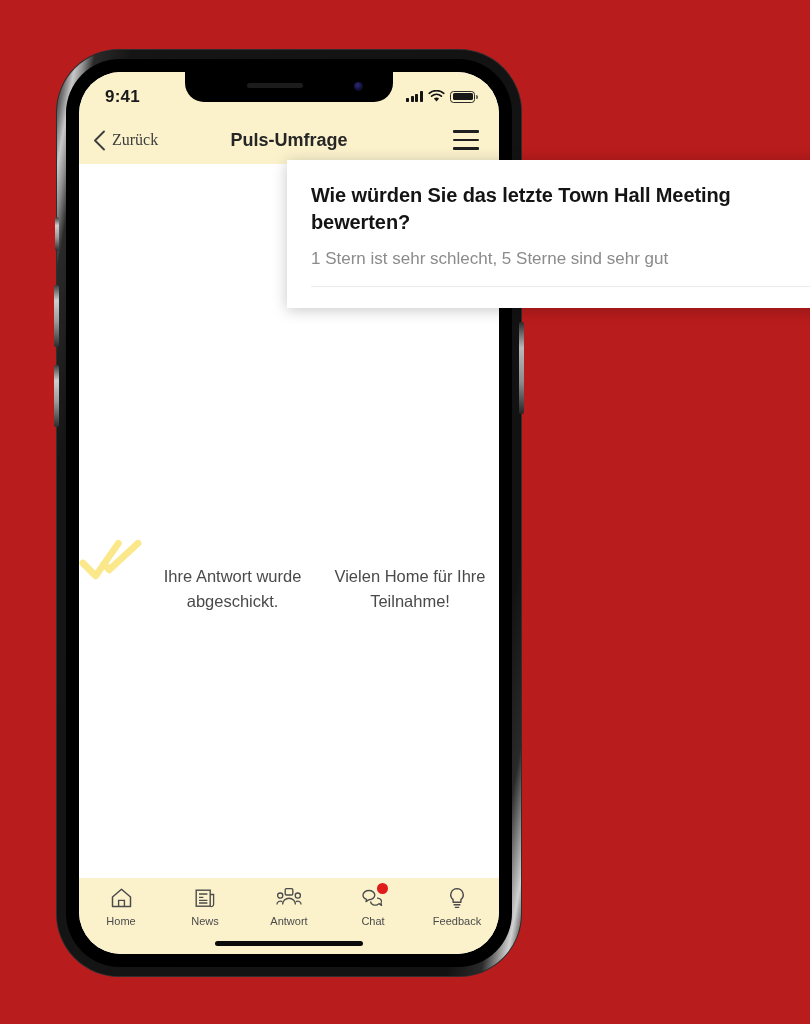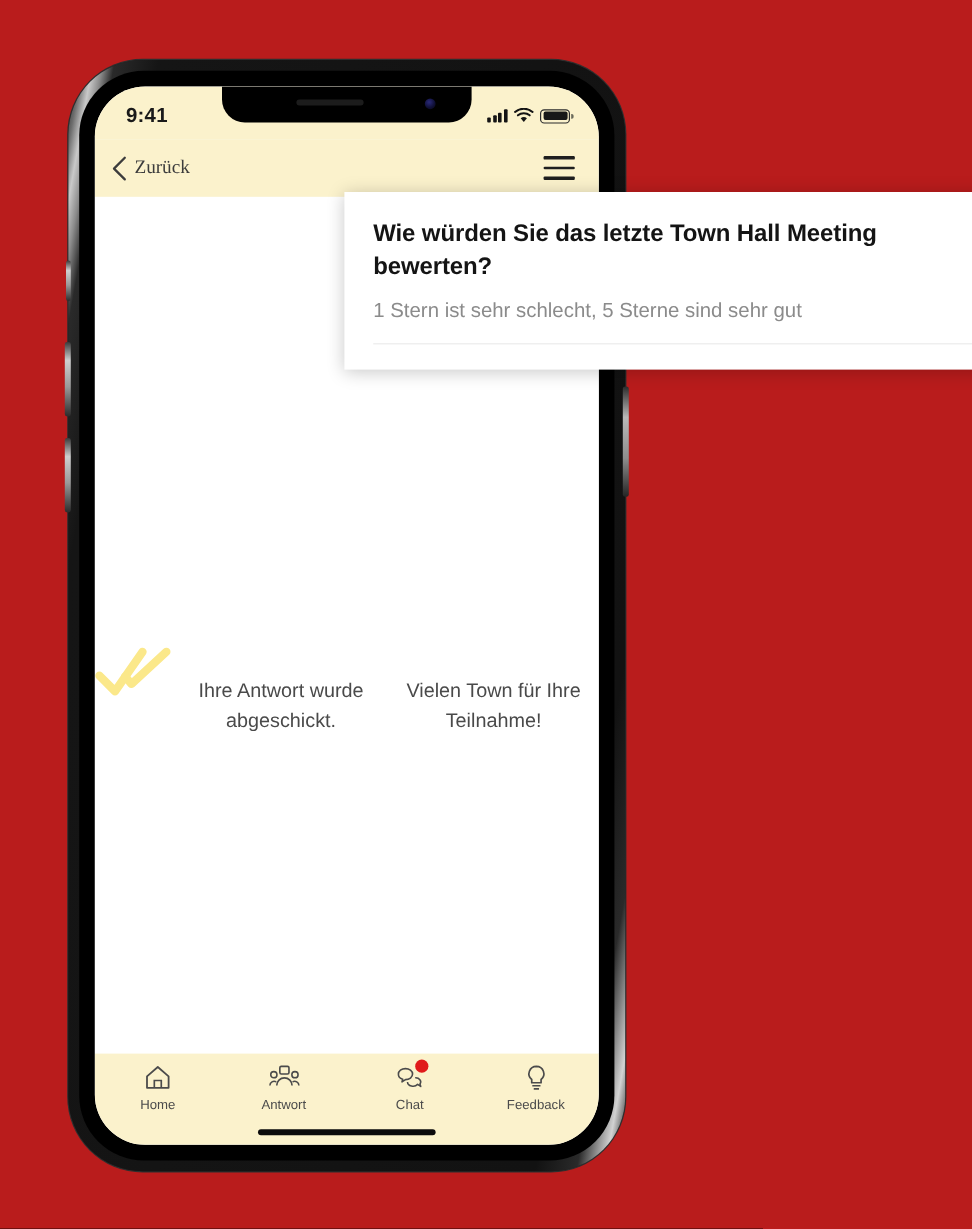--- a/index.html
+++ b/index.html
@@ -353,50 +353,64 @@
         </div>
       </div>
 
       <div id="navbar">
         <div id="back-btn">
           <svg id="back-chevron" width="13" height="21" viewBox="0 0 13 21">
             <path d="M11 1.5 L2 10.5 L11 19.5" stroke="#3c3c3c" stroke-width="1.9" fill="none" stroke-linecap="round" stroke-linejoin="round"></path>
           </svg>
           <span id="back-label">Zurück</span>
         </div>
+        <div id="nav-title">Puls-Umfrage</div>
         <div id="menu-btn">
           <span></span>
             <span></span>
             <span></span>
         </div>
       </div>
 
       <div id="content">
         <div id="confirm-block">
           <svg id="double-check" viewBox="0 0 86 56">
             <path d="M5 32 L22 49 L52 6" stroke="#FBE88A" stroke-width="9" fill="none" stroke-linecap="round" stroke-linejoin="round"></path>
             <path d="M33 33 L40 41 L78 6" stroke="#FBE88A" stroke-width="9" fill="none" stroke-linecap="round" stroke-linejoin="round"></path>
           </svg>
           <div id="confirm-line1">Ihre Antwort wurde abgeschickt.</div>
-          <div id="confirm-line2">Vielen Town für Ihre Teilnahme!</div>
+          <div id="confirm-line2">Vielen Home für Ihre Teilnahme!</div>
         </div>
       </div>
 
       <div id="tabbar">
 
         <div class="tab">
           <div class="tab-icon">
             <svg width="23" height="22" viewBox="0 0 23 22">
               <path d="M2.5 10 L11.5 2.2 L20.5 10 L20.5 19.5 L2.5 19.5 Z" stroke="#4b4b4b" stroke-width="1.5" fill="none" stroke-linejoin="round"></path>
               <path d="M8.6 19.5 L8.6 13.4 L14.4 13.4 L14.4 19.5" stroke="#4b4b4b" stroke-width="1.4" fill="none"></path>
             </svg>
           </div>
           <div class="tab-label">Home</div>
         </div>
 
+        <div class="tab">
+          <div class="tab-icon">
+            <svg width="22" height="22" viewBox="0 0 22 22">
+              <rect x="2.2" y="3.2" width="14" height="16" stroke="#4b4b4b" stroke-width="1.4" fill="none"></rect>
+              <path d="M16.2 7.5 L19.6 7.5 L19.6 17.3 a2.2 2.2 0 0 1 -3.4 1.9" stroke="#4b4b4b" stroke-width="1.3" fill="none"></path>
+              <line x1="5" y1="7" x2="13.4" y2="7" stroke="#4b4b4b" stroke-width="1.3"></line>
+              <line x1="5" y1="10.4" x2="9.4" y2="10.4" stroke="#4b4b4b" stroke-width="1.3"></line>
+              <line x1="5" y1="13.3" x2="13.4" y2="13.3" stroke="#4b4b4b" stroke-width="1.3"></line>
+              <line x1="5" y1="16" x2="13.4" y2="16" stroke="#4b4b4b" stroke-width="1.3"></line>
+            </svg>
+          </div>
+          <div class="tab-label">News</div>
+        </div>
 
         <div class="tab">
           <div class="tab-icon">
             <svg width="26" height="22" viewBox="0 0 26 22">
               <rect x="9.2" y="1.6" width="7.6" height="6.4" rx="1.2" stroke="#4b4b4b" stroke-width="1.35" fill="none"></rect>
               <path d="M6.6 17.6 a6.4 6.4 0 0 1 12.8 0" stroke="#4b4b4b" stroke-width="1.35" fill="none"></path>
               <circle cx="4.2" cy="8.6" r="2.6" stroke="#4b4b4b" stroke-width="1.3" fill="none"></circle>
               <path d="M0.9 17.6 a3.5 3.5 0 0 1 5.3 -3.0" stroke="#4b4b4b" stroke-width="1.3" fill="none"></path>
               <circle cx="21.8" cy="8.6" r="2.6" stroke="#4b4b4b" stroke-width="1.3" fill="none"></circle>
               <path d="M25.1 17.6 a3.5 3.5 0 0 0 -5.3 -3.0" stroke="#4b4b4b" stroke-width="1.3" fill="none"></path>

